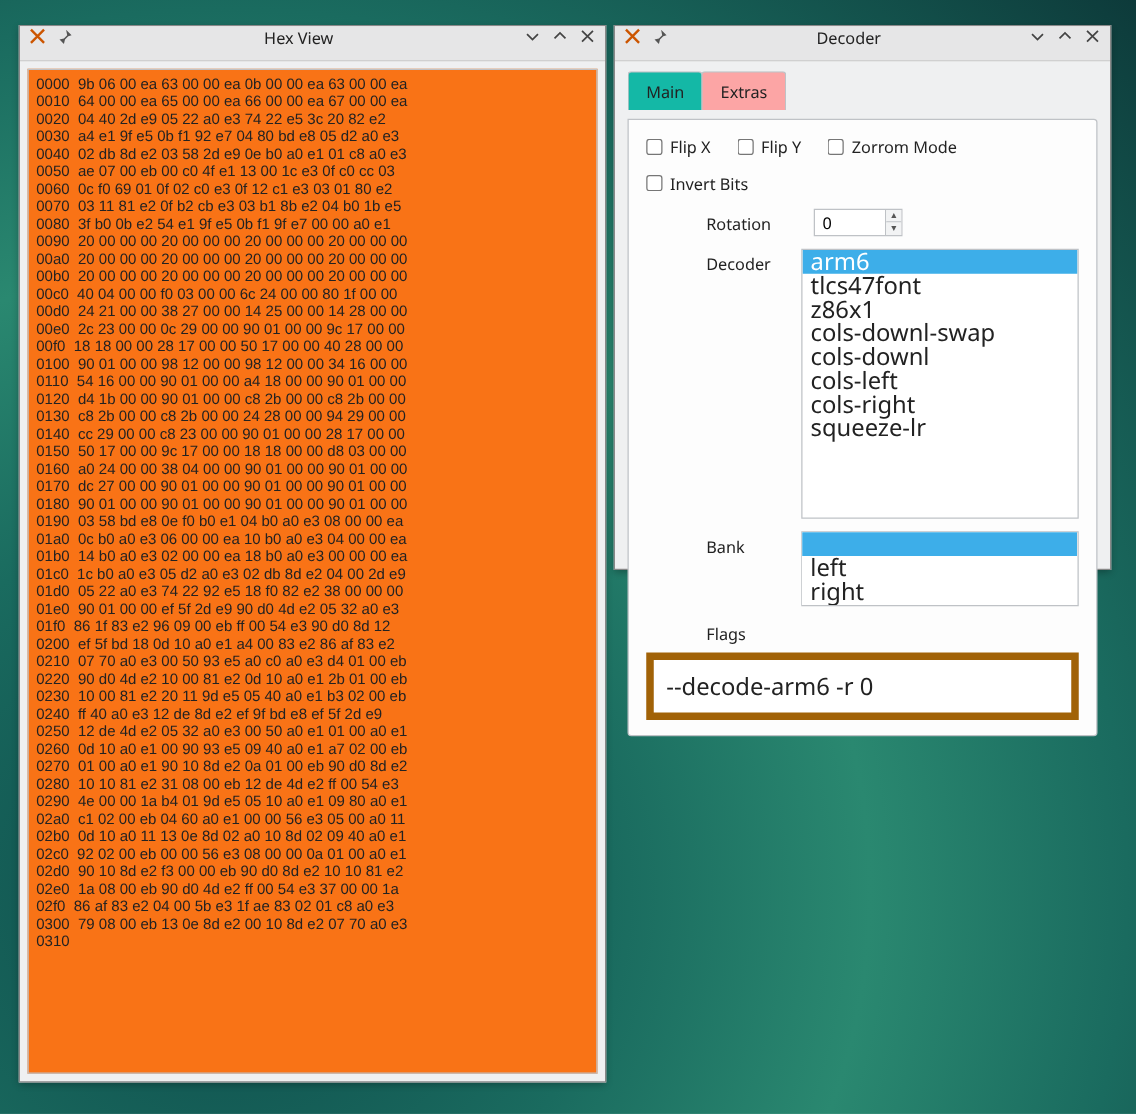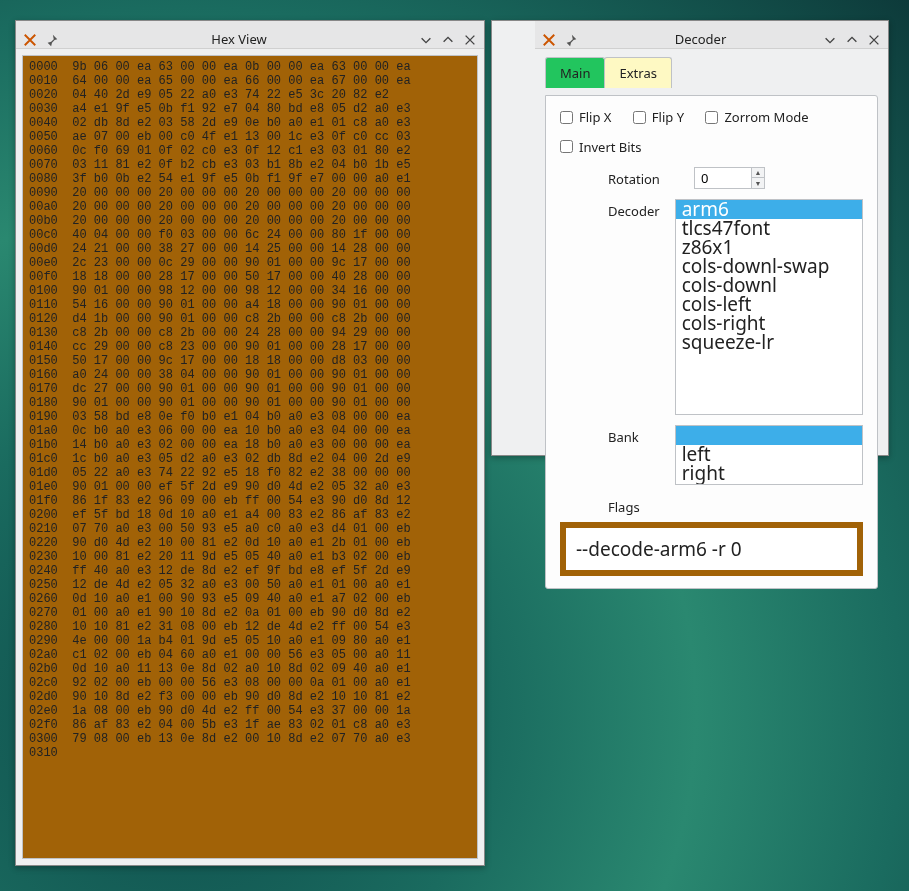--- a/index.html
+++ b/index.html
@@ -14,21 +14,21 @@
   }
   .window {
     position: absolute;
     background: #eff0f1;
     border: 1px solid #888;
     box-shadow: 0 2px 6px rgba(0,0,0,.3);
   }
   .titlebar {
     height: 28px;
     display: flex;
-    align-items: flex-end;
+    align-items: flex-start;
     padding: 0 6px;
     background: #e6e6e7;
     border-bottom: 1px solid #d0d0d0;
     user-select: none;
   }
   .titlebar .spacer { flex: 1; }
   .titlebar .title { flex: 0 0 auto; }
   .titlebar-icons-left, .titlebar-icons-right {
     display: flex; gap: 6px; align-items: center;
   }
@@ -37,52 +37,52 @@
     display: inline-flex; align-items: center; justify-content: center;
     color: #444;
     cursor: pointer;
   }
   .tb-icon svg { width: 14px; height: 14px; }
   .hexview-body {
     padding: 6px;
     height: calc(100% - 28px);
   }
   .hexview-inner {
-    background: #a16207;
+    background: #f97316;
     border: 1px solid #bfc2c6;
     width: 100%;
     height: 100%;
     overflow-y: scroll;
-    font-family: Liberation Mono, monospace;
+    font-family: Liberation Sans, sans-serif;
     font-size: 12px;
     line-height: 14px;
     padding: 4px 6px;
     white-space: pre;
     color: #222;
   }
   .decoder-body {
     padding: 8px 10px;
     height: calc(100% - 28px);
   }
   .tabs {
     display: flex;
     gap: 0;
     margin-bottom: 8px;
   }
   .tab {
     padding: 6px 14px;
     border: 1px solid #bfc2c6;
     border-bottom: none;
-    background: #fef9c3;
+    background: #fca5a5;
     border-radius: 3px 3px 0 0;
     cursor: pointer;
     margin-right: -1px;
   }
   .tab.active {
-    background: #22c55e;
+    background: #14b8a6;
     position: relative;
     z-index: 2;
   }
   .tab-panel {
     border: 1px solid #bfc2c6;
     background: #fdfdfd;
     border-radius: 0 3px 3px 3px;
     padding: 12px 14px;
     margin-top: -1px;
   }
@@ -242,21 +242,21 @@
 02b0  0d 10 a0 11 13 0e 8d 02 a0 10 8d 02 09 40 a0 e1
 02c0  92 02 00 eb 00 00 56 e3 08 00 00 0a 01 00 a0 e1
 02d0  90 10 8d e2 f3 00 00 eb 90 d0 8d e2 10 10 81 e2
 02e0  1a 08 00 eb 90 d0 4d e2 ff 00 54 e3 37 00 00 1a
 02f0  86 af 83 e2 04 00 5b e3 1f ae 83 02 01 c8 a0 e3
 0300  79 08 00 eb 13 0e 8d e2 00 10 8d e2 07 70 a0 e3
 0310         </div>
   </div>
 </div>
 
-<div class="window" style="left:491px; top:20px; width:398px; height:436px;padding-left:43px;">
+<div class="window" style="left:491px; top:20px; width:398px; height:436px;">
   <div class="titlebar">
     <div class="titlebar-icons-left">
       <span class="tb-icon">
         <svg viewBox="0 0 16 16">
             <path d="M2 2 L14 14 M14 2 L2 14" stroke="#cc5500" stroke-width="2.2" fill="none"></path>
           </svg>
       </span>
       <span class="tb-icon">
         <svg viewBox="0 0 16 16">
             <path d="M9 2l5 5-3 1-3 3-1 4-2-2-3 3 3-3-2-2 4-1 3-3z" fill="#555"></path>

